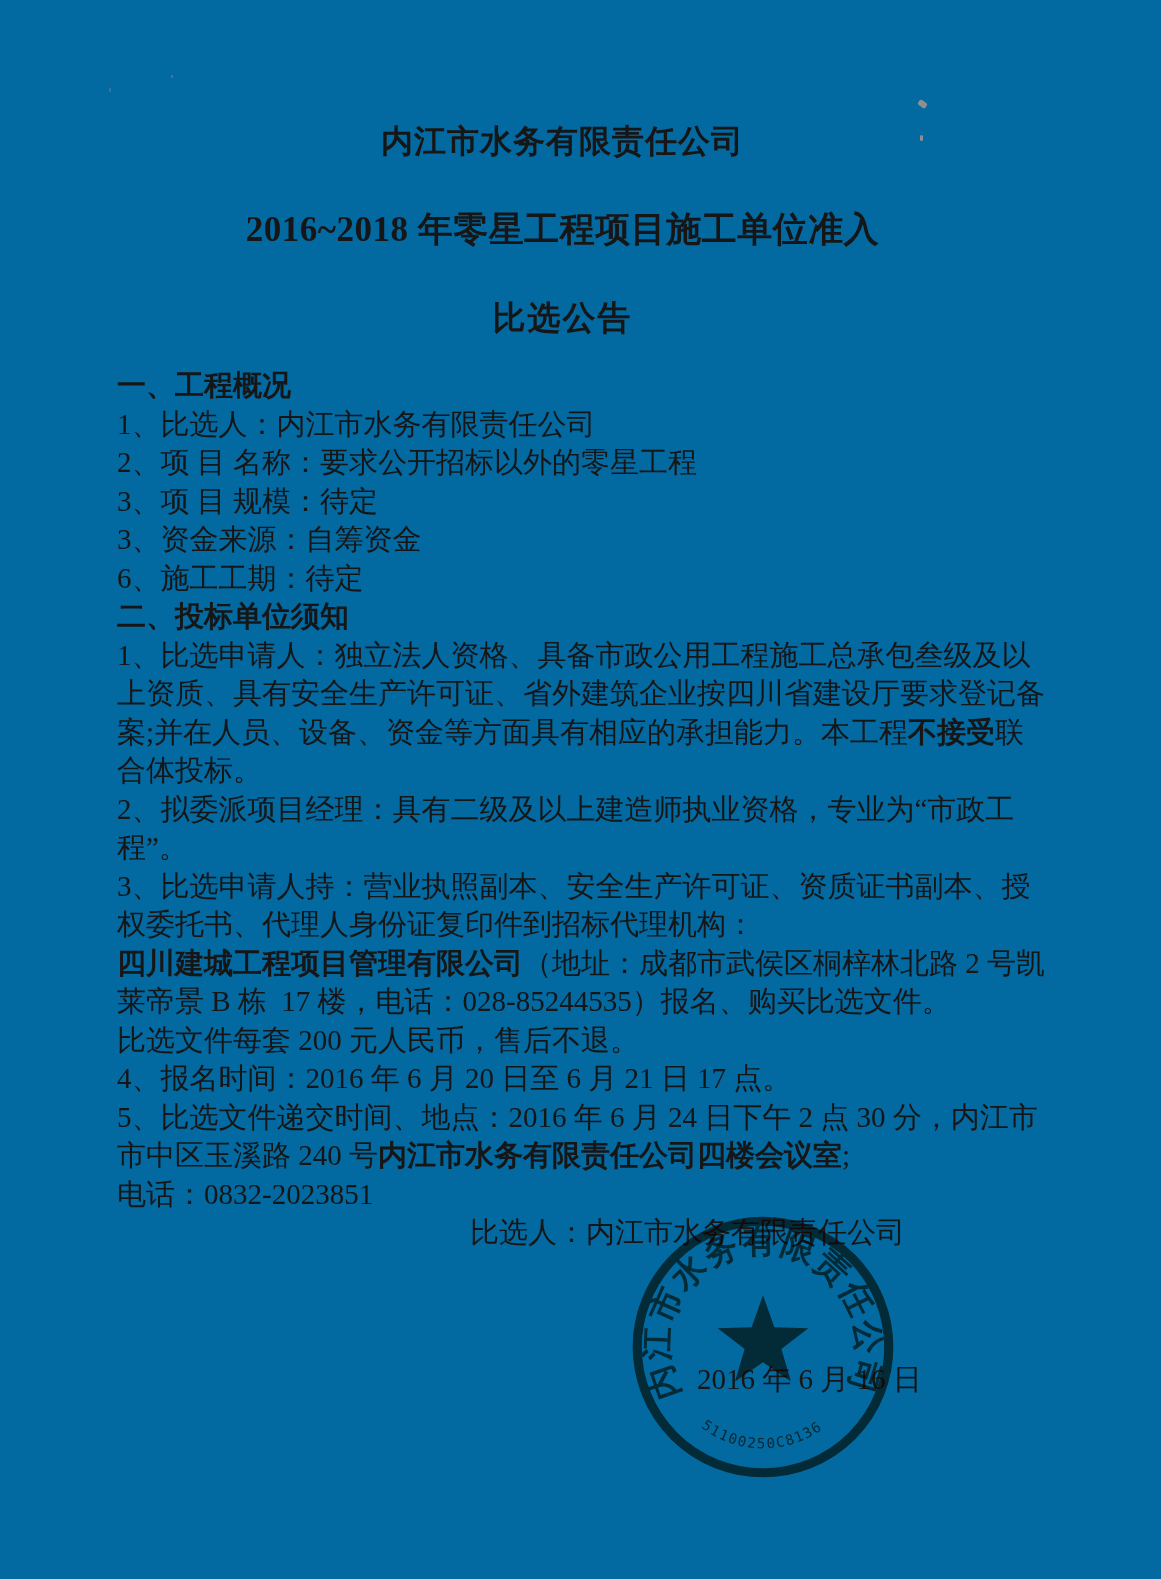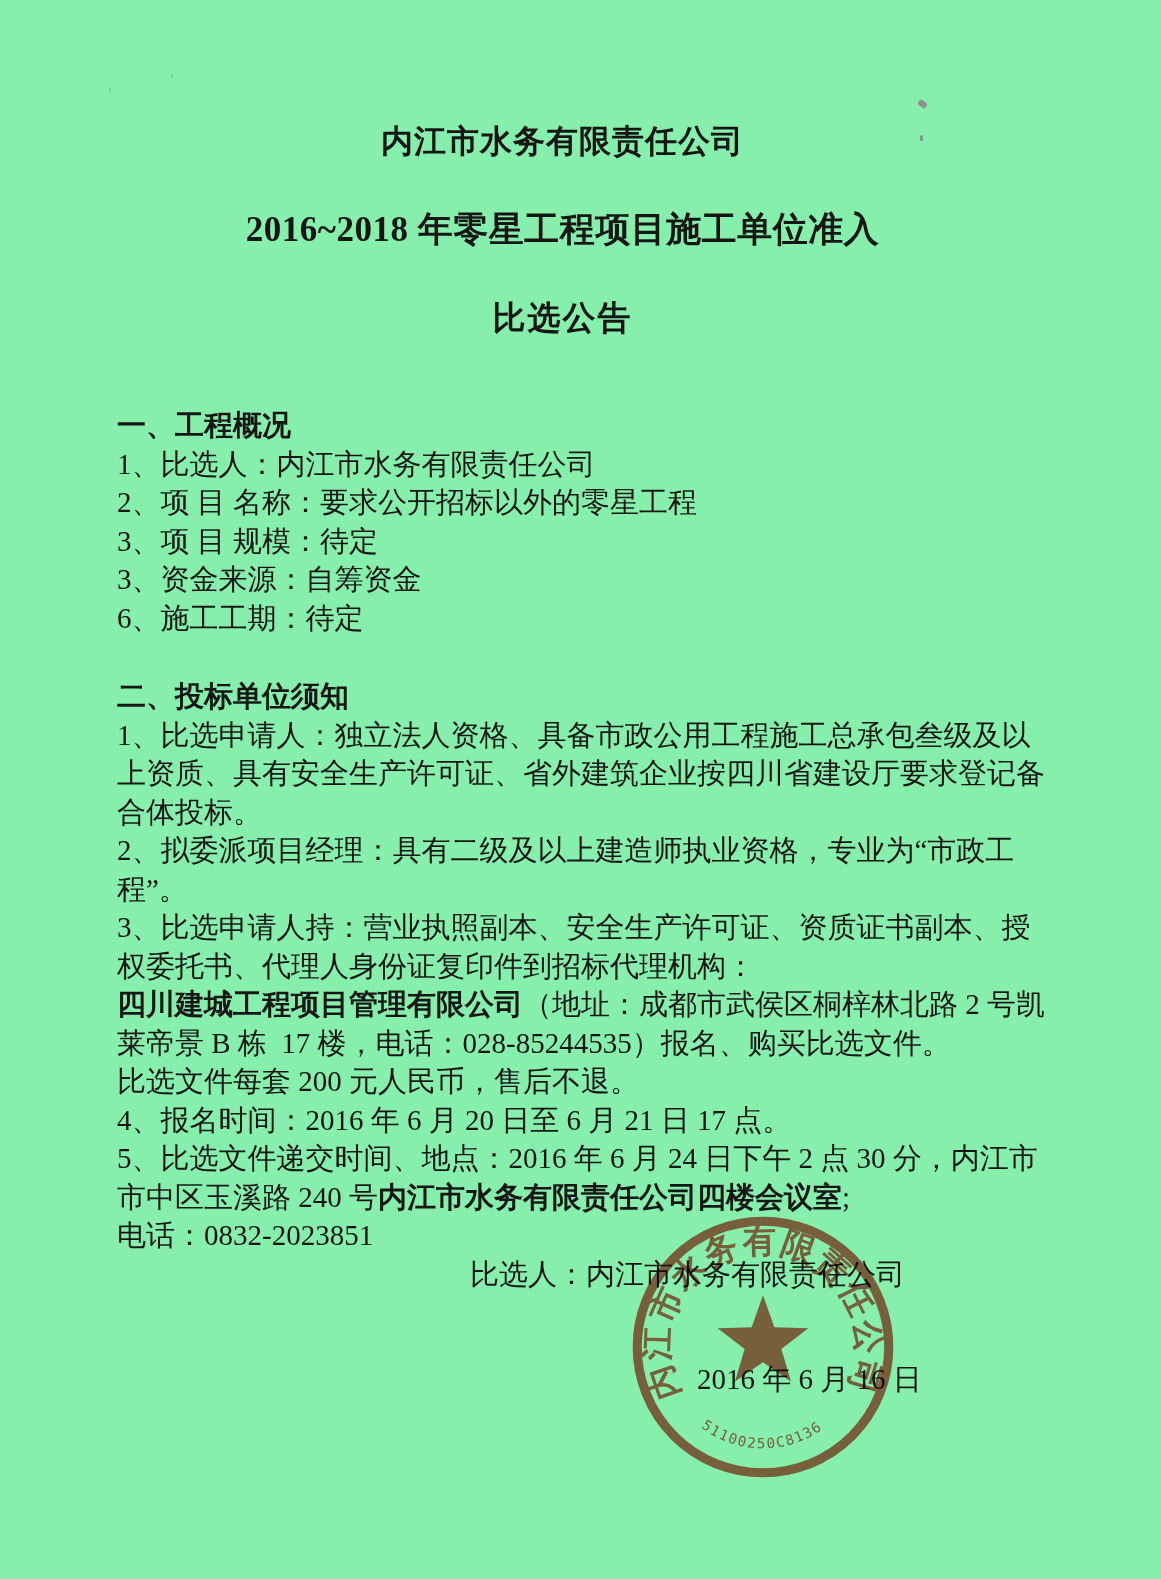--- a/index.html
+++ b/index.html
@@ -4,39 +4,39 @@
 <style>
   html,body { margin:0; padding:0; }
   body {
     width:1161px; height:1579px;
     background:#ffffff;
     font-family:"Liberation Serif","DejaVu Serif",serif;
     color:#161616;
     position:relative;
     overflow:hidden;
   }
-  .page { position:absolute; inset:0; background:#86efac; }
+  .page { position:absolute; inset:0; background:#0369a1; }
 
   
   .title {
     position:absolute; left:0; right:36px;
     text-align:center; font-weight:bold; white-space:pre;
   }
   .t1 { top:120px; font-size:32px; letter-spacing:1px; }
   .t2 { top:206px; font-size:35px; letter-spacing:0.5px; }
   .t3 { top:296px; font-size:33px; letter-spacing:2px; }
 
   
   .doc {
     position:absolute; left:117px; top:366px; width:946px;
     font-size:29px;
   }
   .doc-line { height:38.5px; line-height:38.5px; white-space:pre; }
   .doc-line .bold { font-weight:bold; }
-  .heading { font-weight:bold;margin-top:40px; }
+  .heading { font-weight:bold; }
   .sig-indent { padding-left:353px; }
 
   
   .date-line {
     position:absolute; left:697px; top:1360px;
     font-size:29px; white-space:pre;text-align:center;
   }
 
   
   .stamp {
@@ -64,20 +64,21 @@
   <div class="doc">
       <div class="doc-line heading"><span class="bold">一、工程概况</span></div>
       <div class="doc-line"><span>1、比选人：内江市水务有限责任公司</span></div>
       <div class="doc-line"><span>2、项 目 名称：要求公开招标以外的零星工程</span></div>
       <div class="doc-line"><span>3、项 目 规模：待定</span></div>
       <div class="doc-line"><span>3、资金来源：自筹资金</span></div>
       <div class="doc-line"><span>6、施工工期：待定</span></div>
       <div class="doc-line heading"><span class="bold">二、投标单位须知</span></div>
       <div class="doc-line"><span>1、比选申请人：独立法人资格、具备市政公用工程施工总承包叁级及以</span></div>
       <div class="doc-line"><span>上资质、具有安全生产许可证、省外建筑企业按四川省建设厅要求登记备</span></div>
+      <div class="doc-line"><span>案;并在人员、设备、资金等方面具有相应的承担能力。本工程</span><span class="bold">不接受</span><span>联</span></div>
       <div class="doc-line"><span>合体投标。</span></div>
       <div class="doc-line"><span>2、拟委派项目经理：具有二级及以上建造师执业资格，专业为“市政工</span></div>
       <div class="doc-line"><span>程”。</span></div>
       <div class="doc-line"><span>3、比选申请人持：营业执照副本、安全生产许可证、资质证书副本、授</span></div>
       <div class="doc-line"><span>权委托书、代理人身份证复印件到招标代理机构：</span></div>
       <div class="doc-line"><span class="bold">四川建城工程项目管理有限公司</span><span>（地址：成都市武侯区桐梓林北路 2 号凯</span></div>
       <div class="doc-line"><span>莱帝景 B 栋  17 楼，电话：028-85244535）报名、购买比选文件。</span></div>
       <div class="doc-line"><span>比选文件每套 200 元人民币，售后不退。</span></div>
       <div class="doc-line"><span>4、报名时间：2016 年 6 月 20 日至 6 月 21 日 17 点。</span></div>
       <div class="doc-line"><span>5、比选文件递交时间、地点：2016 年 6 月 24 日下午 2 点 30 分，内江市</span></div>

